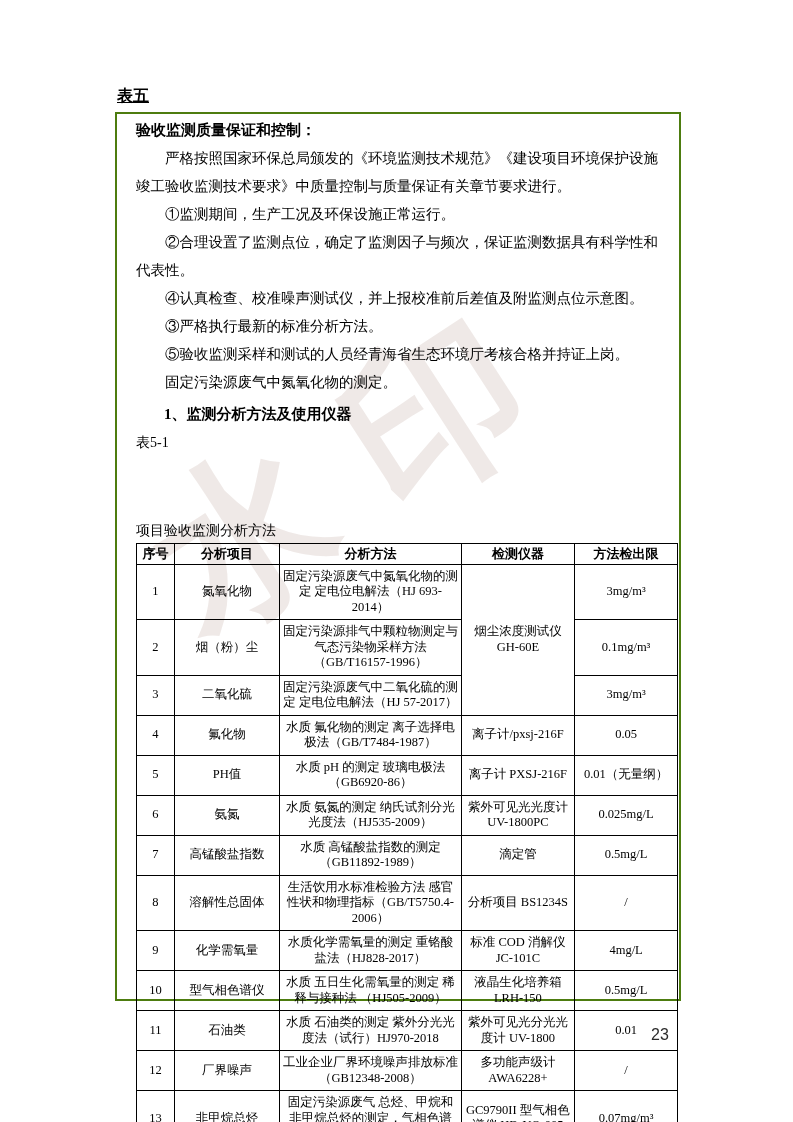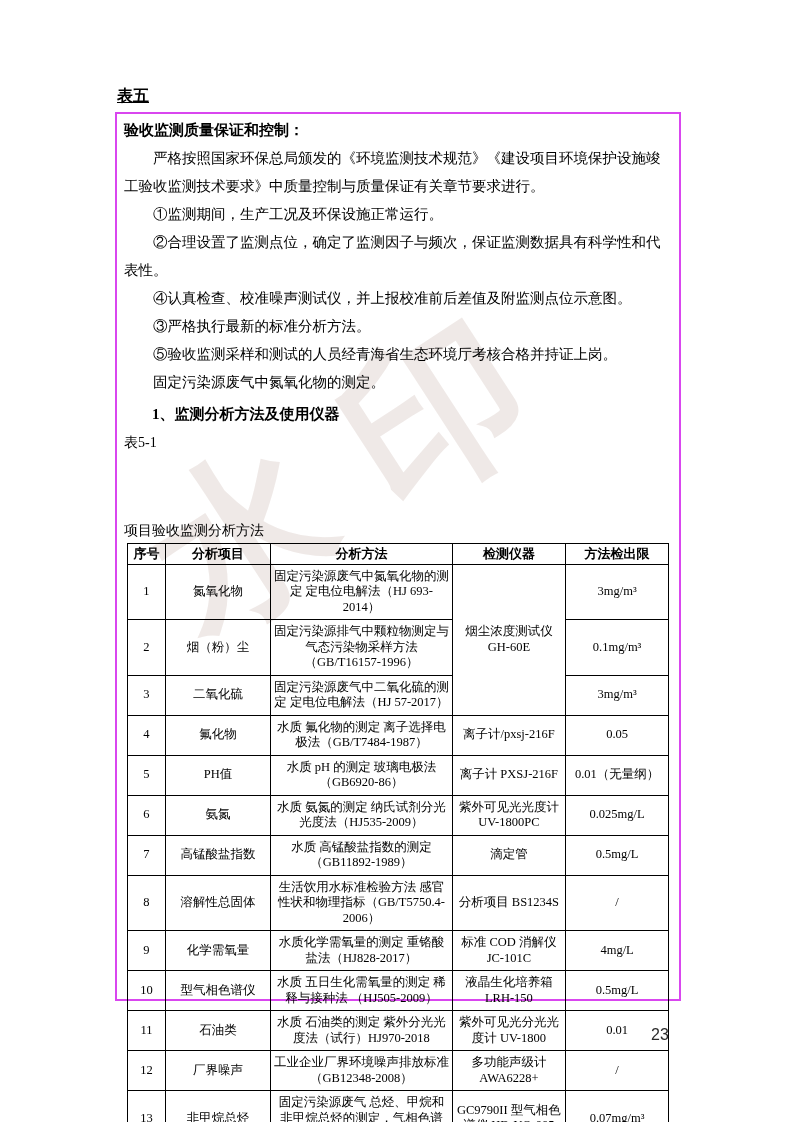--- a/index.html
+++ b/index.html
@@ -32,23 +32,23 @@
     left:117px; top:86px;
     font-size:16px;
     font-weight:bold;
     text-decoration:underline;
     z-index:2;
   }
   .main-box{
     position:absolute;
     left:115px; top:112px;
     width:566px; height:889px;
-    border:2px solid #d946ef;
+    border:2px solid #4d7c0f;
     box-sizing:border-box;
-    padding:5px 7px 0 7px;
+    padding:5px 7px 0 19px;
     z-index:1;
   }
   .box-heading{
     font-size:15px;
     font-weight:bold;
     margin:2px 0 4px 0;
   }
   .paras p{
     font-size:14.5px;
     line-height:28px;

